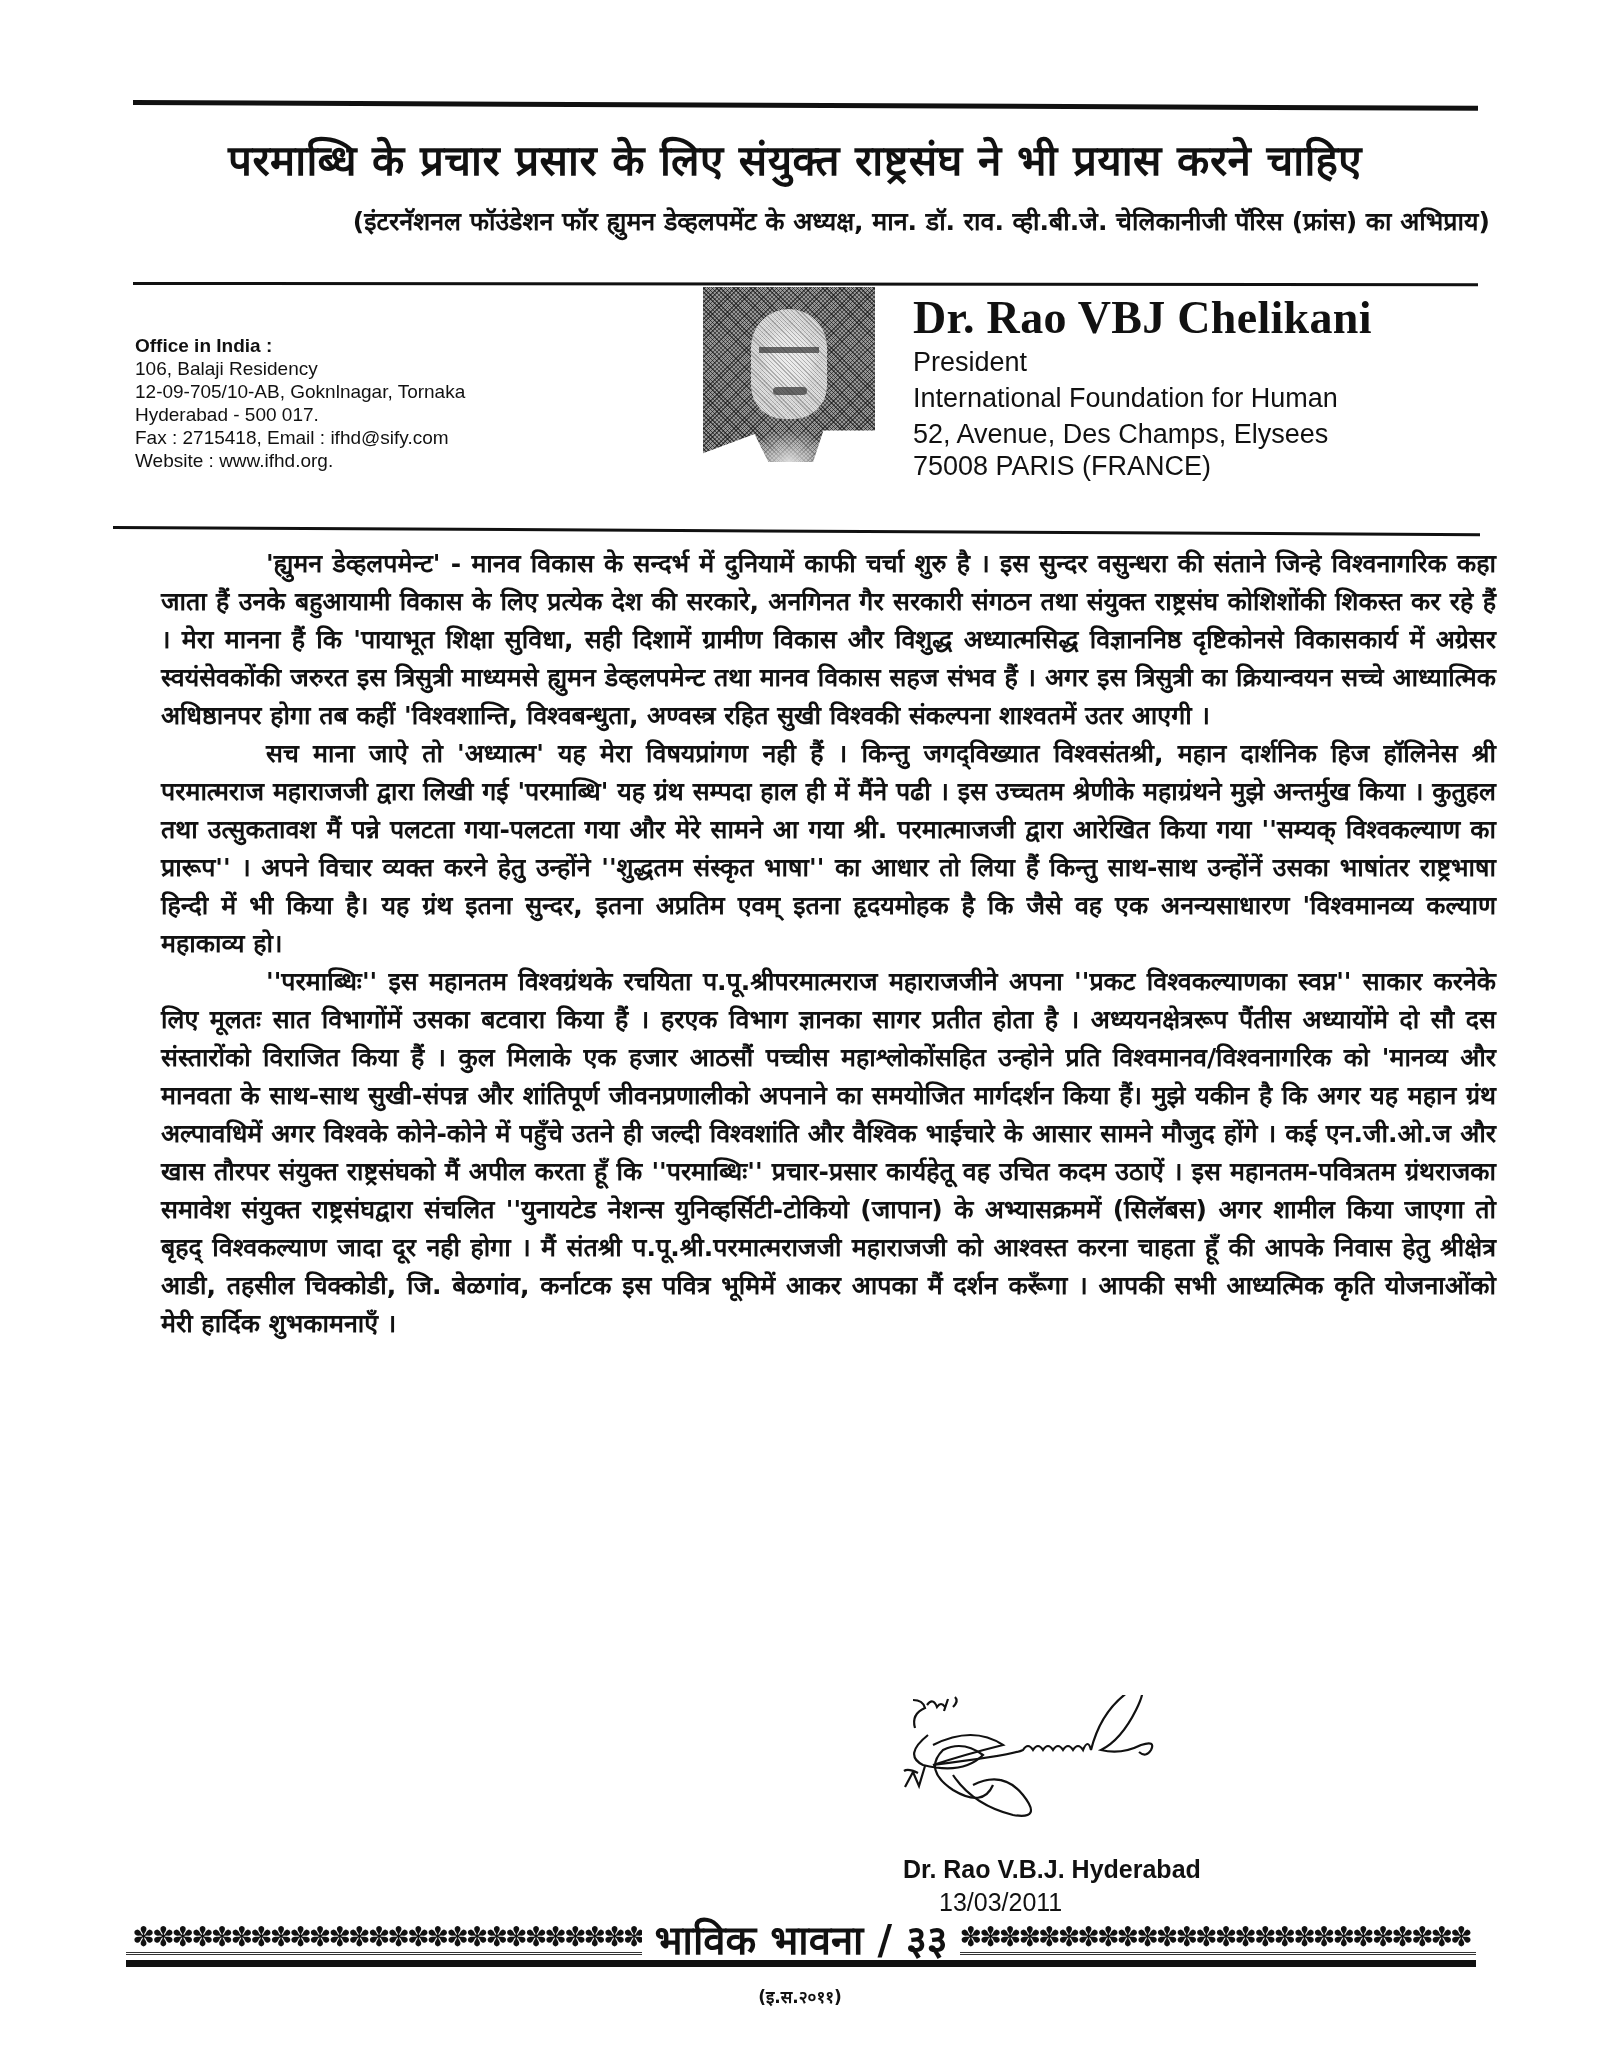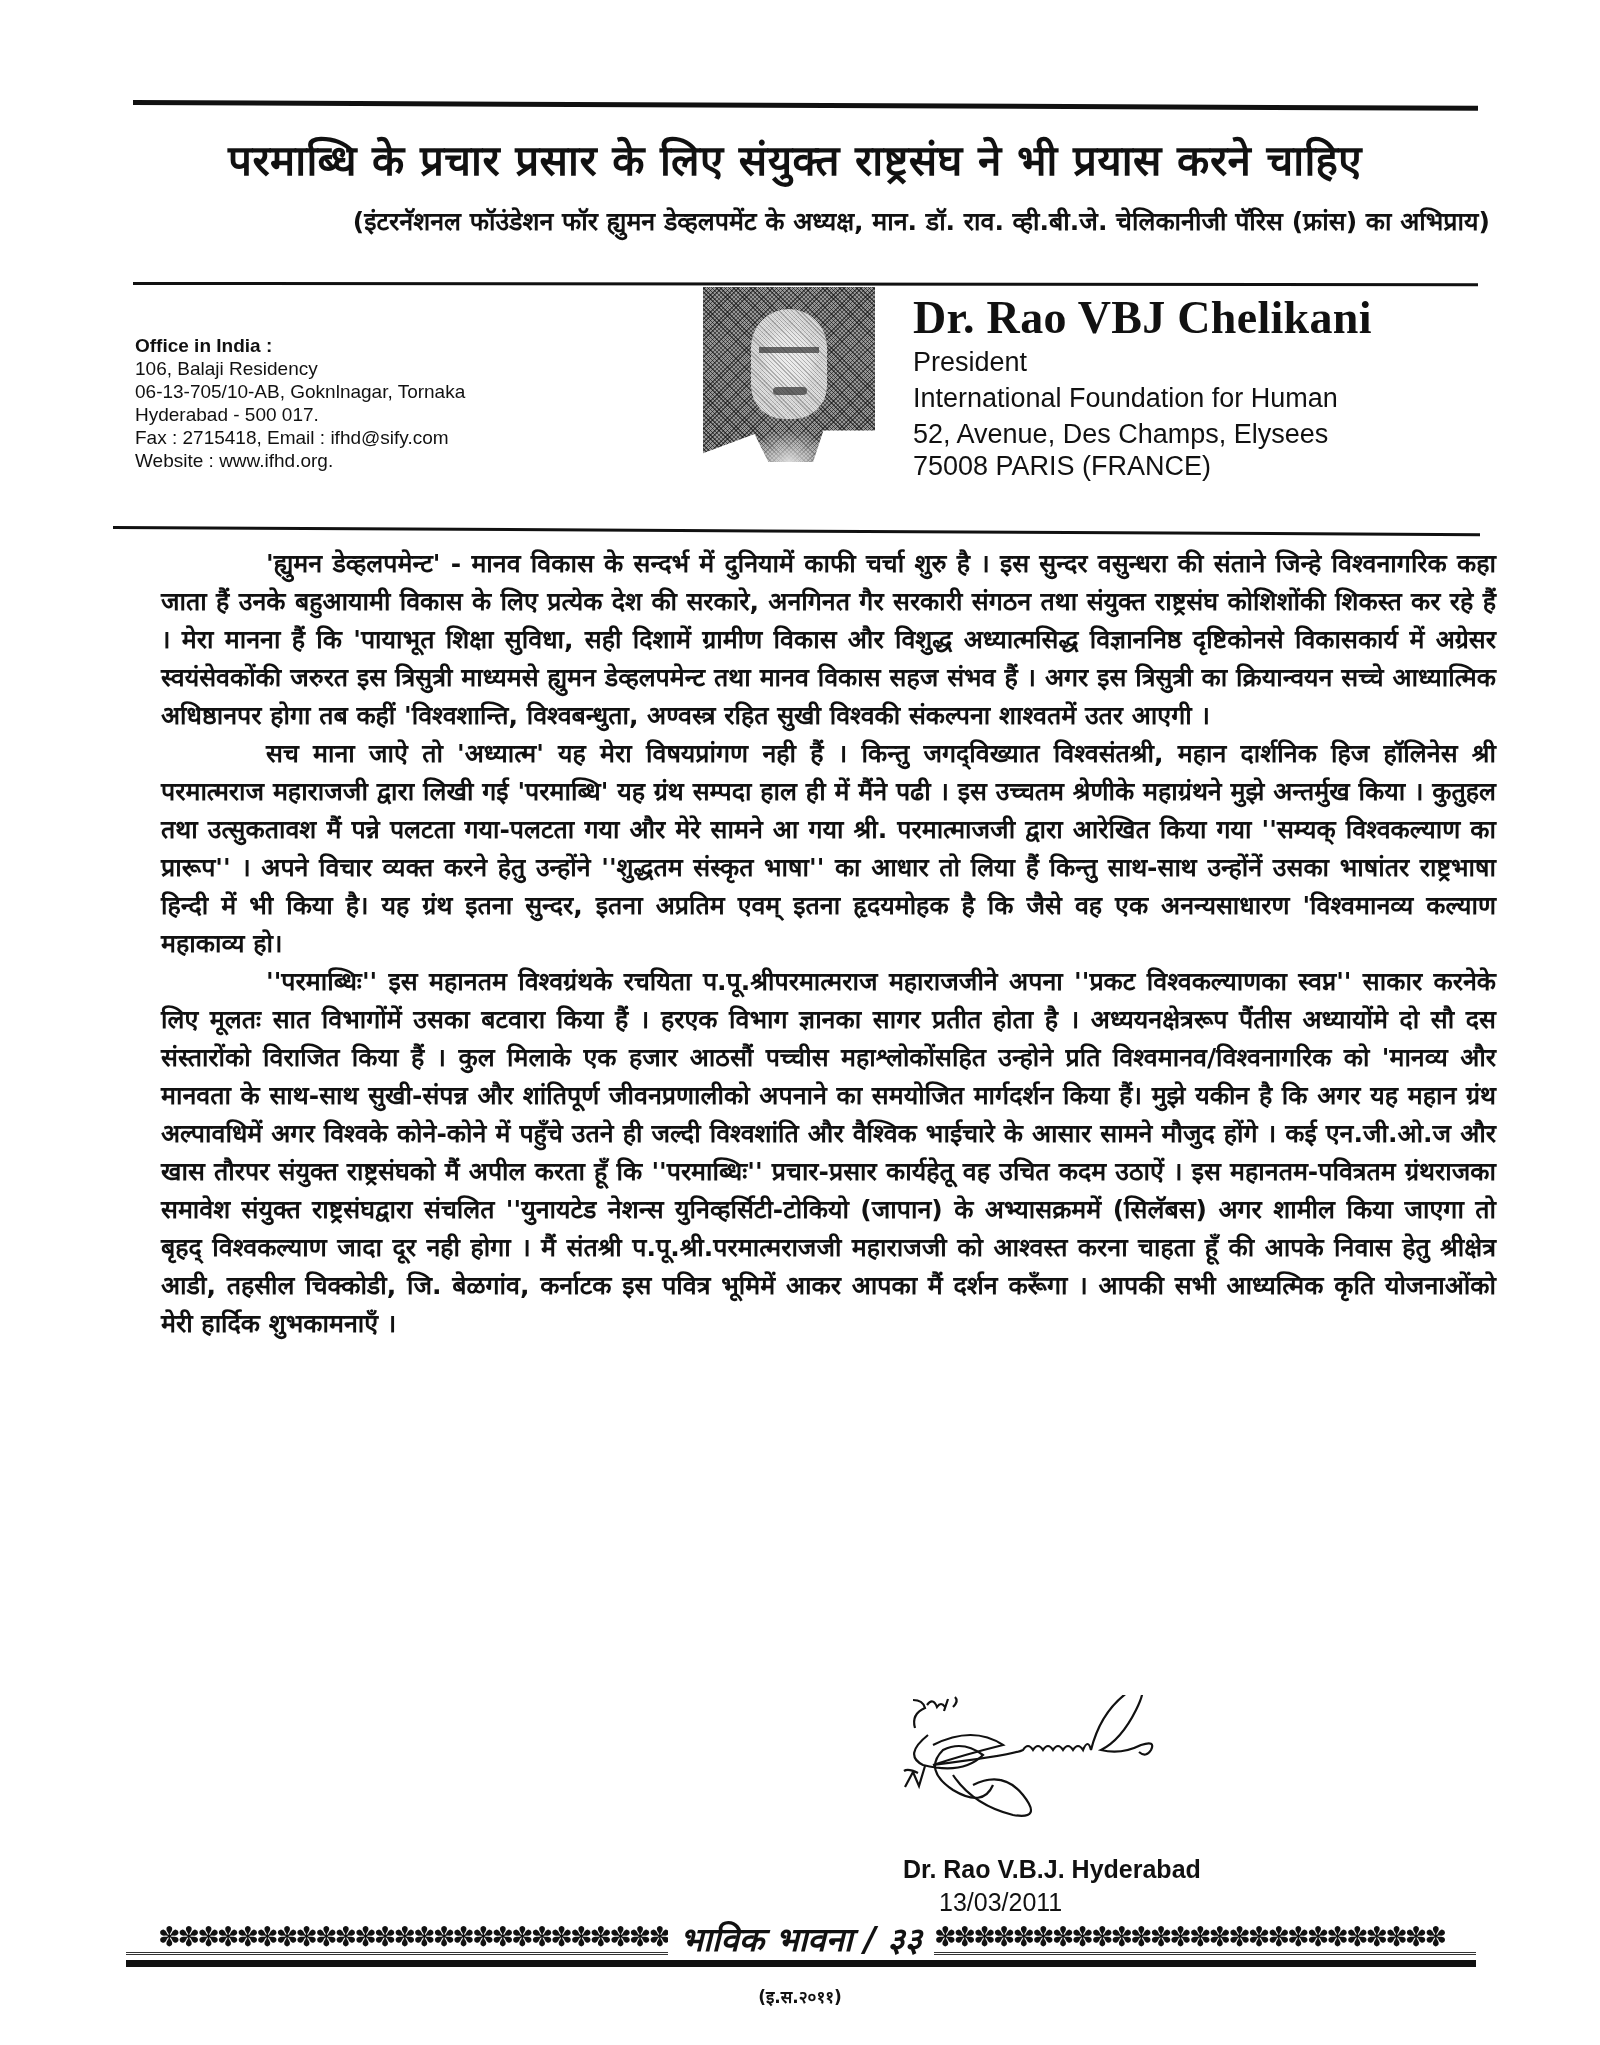--- a/index.html
+++ b/index.html
@@ -81,43 +81,42 @@
       display: flex; align-items: center;
     }
     .orn {
       flex: 1; height: 30px; overflow: hidden; white-space: nowrap;
       font-size: 27px; line-height: 30px; letter-spacing: -3px; color: #111;
       border-bottom: 3px double #333;
     }
     .orn.left { text-align: right; }
     .orn.right { text-align: left; }
     .footer-title {
-      padding: 0 12px; font-size: 33px; font-weight: bold; white-space: nowrap;
+      padding: 0 12px; font-size: 40px; font-weight: bold; white-space: nowrap;
       font-family: "DejaVu Sans", sans-serif;
-      font-style: italic;
     }
     .footer-year {
       position: absolute; left: 0; top: 1985px; width: 1600px; text-align: center;
       font-size: 17px; font-weight: bold; font-family: "DejaVu Sans", sans-serif;
     }
   </style>
 </head>
 <body>
 
 <div class="rule" id="top-rule"></div>
 
 <div class="headline">परमाब्धि के प्रचार प्रसार के लिए संयुक्त राष्ट्रसंघ ने भी प्रयास करने चाहिए</div>
 <div class="subheadline">(इंटरनॅशनल फॉउंडेशन फॉर ह्युमन डेव्हलपमेंट के अध्यक्ष, मान. डॉ. राव. व्ही.बी.जे. चेलिकानीजी पॅरिस (फ्रांस) का अभिप्राय)</div>
 
 <div class="rule" id="mid-rule"></div>
 
 <div class="office">
   <div class="ttl">Office in India :</div>
   <div>106, Balaji Residency</div>
-  <div>06-13-705/10-AB, Goknlnagar, Tornaka</div>
+  <div>12-09-705/10-AB, Goknlnagar, Tornaka</div>
   <div>Hyderabad - 500 017.</div>
   <div>Fax : 2715418, Email : ifhd@sify.com</div>
   <div>Website : www.ifhd.org.</div>
 </div>
 
 <div class="photo">
   <div class="face"></div>
   <div class="brow"></div>
   <div class="mouth"></div>
 </div>

